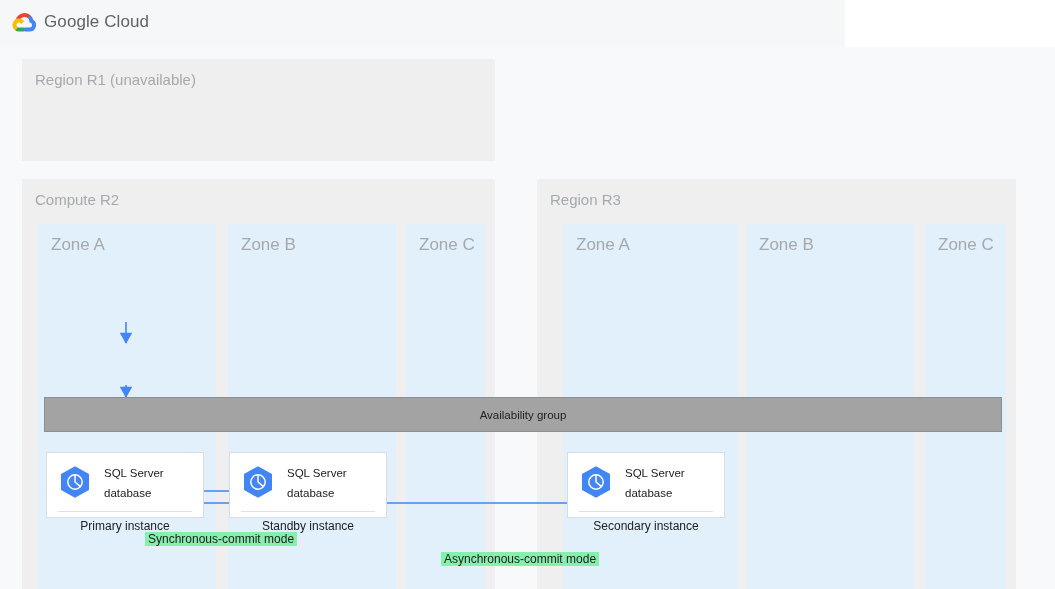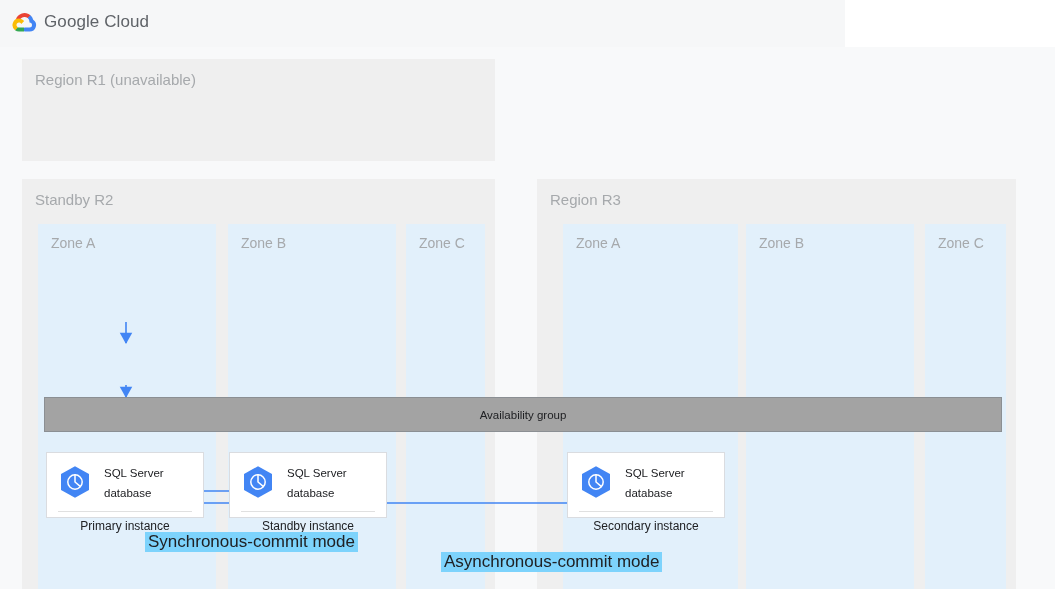--- a/index.html
+++ b/index.html
@@ -69,21 +69,21 @@
 
   
   .zone {
     position: absolute;
     background: #e2f0fb;
     box-sizing: border-box;
   }
   .zone-label {
     position: absolute;
     left: 13px; top: 11px;
-    font-size: 14px;
+    font-size: 17px;
     color: #a6a9ac;
     white-space: nowrap;
   }
   
   #zone-r2-a { left: 38px; top: 177px; width: 178px; height: 378px; }
   #zone-r2-b { left: 228px; top: 177px; width: 168px; height: 378px; }
   #zone-r2-c { left: 406px; top: 177px; width: 79px;  height: 378px; }
   
   #zone-r3-a { left: 563px; top: 177px; width: 175px; height: 378px; }
   #zone-r3-b { left: 746px; top: 177px; width: 168px; height: 378px; }
@@ -155,24 +155,24 @@
     justify-content: center;
   }
   #availability-group .ag-label {
     font-size: 11.5px;
     color: #202124;
   }
 
   
   .edge-label {
     position: absolute;
-    font-size: 17px;
+    font-size: 12px;
     color: #202124;
     white-space: nowrap;
-    background: #7dd3fc;
+    background: #86efac;
     padding: 0 3px;
   }
   #label-sync  { left: 145px; top: 485px; }
   #label-async { left: 441px; top: 505px; }
 </style>
 </head>
 <body>
 
 <div id="page">
 
@@ -188,21 +188,21 @@
     <div id="logo-text">Google Cloud</div>
   </div>
 
   <div id="canvas">
 
     <div class="region" id="region-r1">
       <div class="region-label">Region R1 (unavailable)</div>
     </div>
 
     <div class="region" id="region-r2">
-      <div class="region-label">Standby R2</div>
+      <div class="region-label">Compute R2</div>
     </div>
 
     <div class="region" id="region-r3">
       <div class="region-label">Region R3</div>
     </div>
 
     <div class="zone" id="zone-r2-a">
       <div class="zone-label">Zone A</div>
     </div>
     <div class="zone" id="zone-r2-b">

